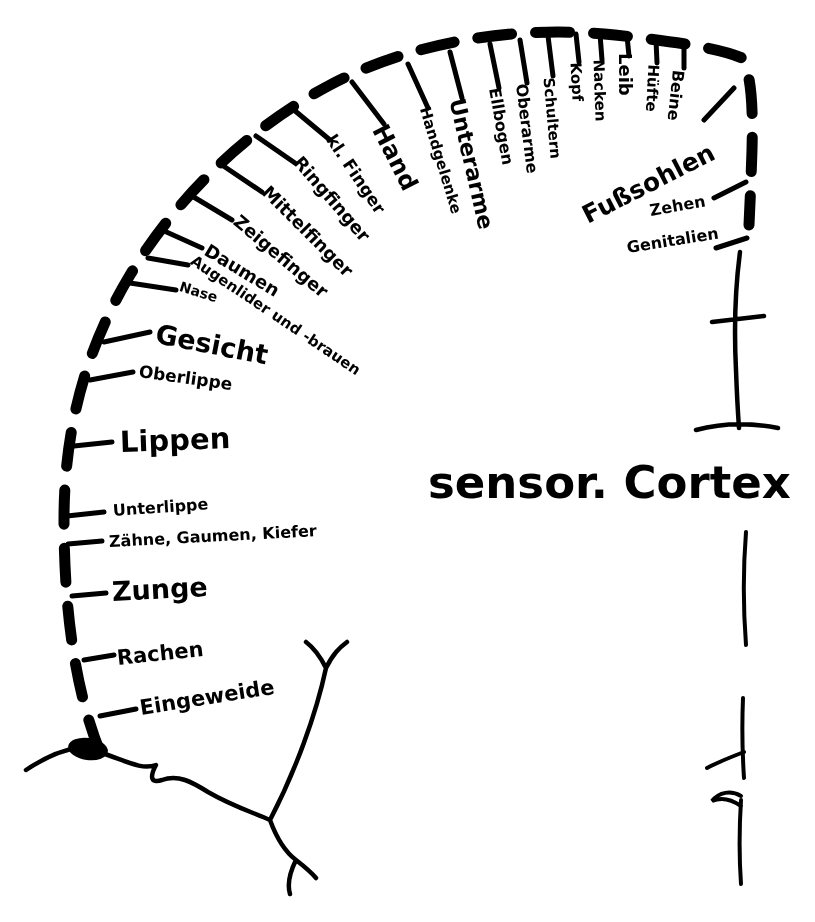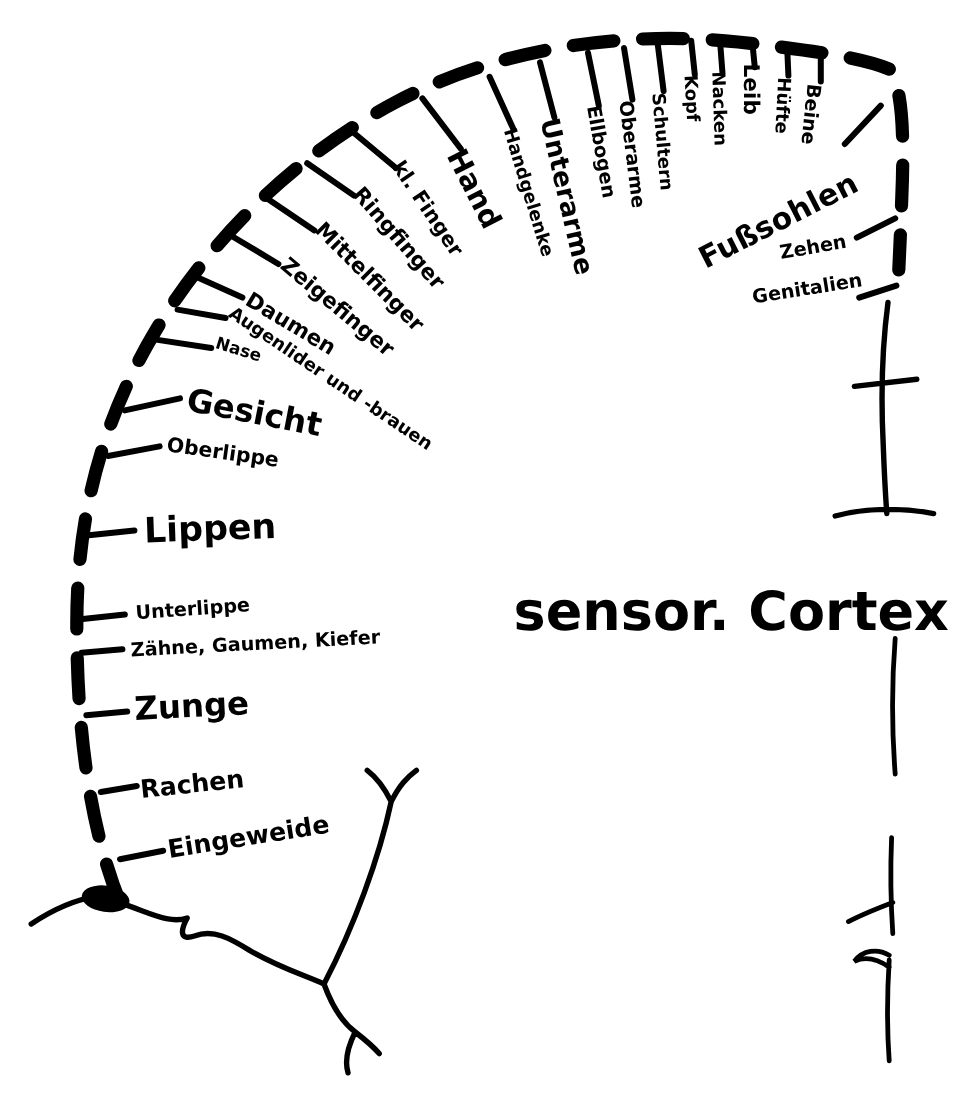--- a/index.html
+++ b/index.html
@@ -20,21 +20,20 @@
     transform-origin:0 50%;
   }
   .title{
     position:absolute;
     left:428px;top:460px;
     font-size:45px;
     font-weight:bold;
     color:#000;
     white-space:nowrap;
     line-height:1;
-    margin-top:27px;
   }
 </style>
 </head>
 <body>
 
 <div class="canvas">
 
   <svg width="815" height="922" viewBox="0 0 815 922">
 
     <path d="M 100 752 C 75 690 64 610 64 520 C 64 430 85 350 130 275 C 175 200 245 130 330 85 C 415 40 520 25 615 35 C 670 41 720 48 742 58 C 752 75 753 110 752 150 C 751 180 750 205 749 225" fill="none" stroke="#000" stroke-width="11" stroke-linecap="round" stroke-dasharray="34 24"></path>

